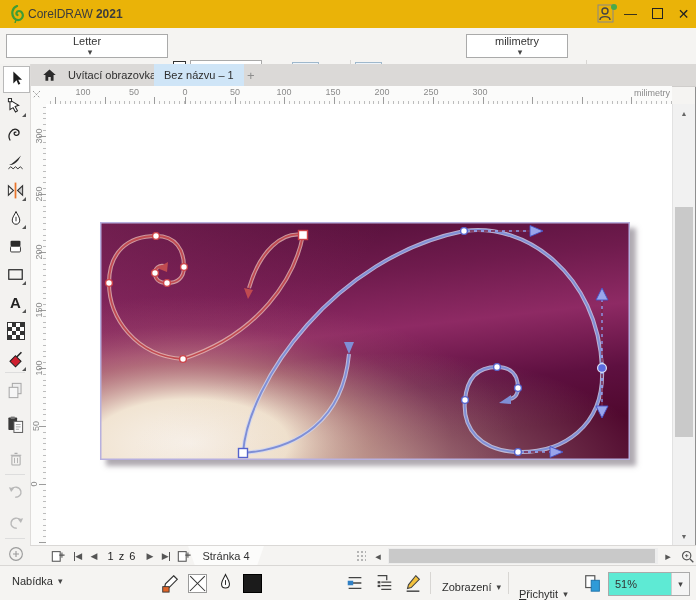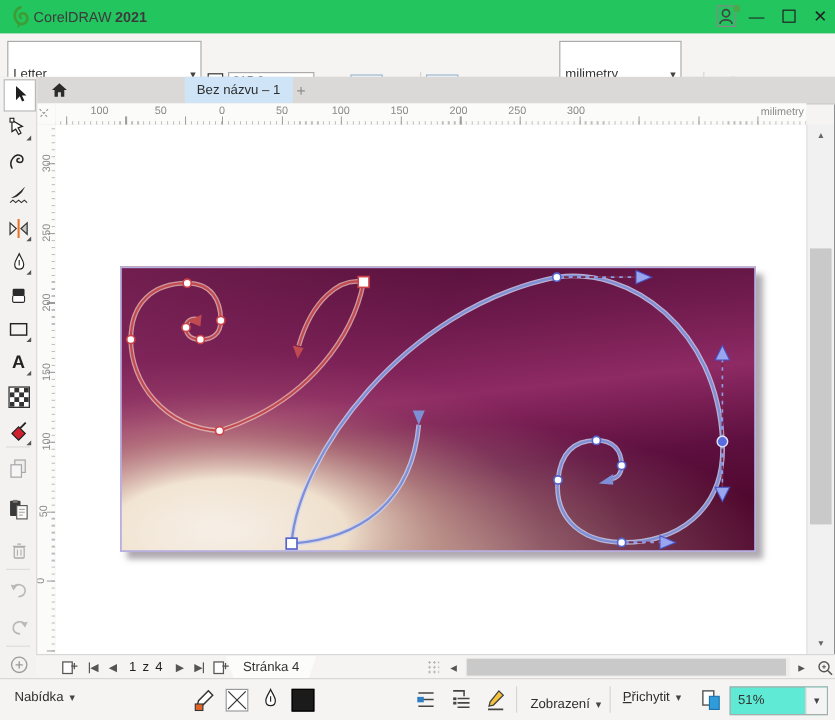--- a/index.html
+++ b/index.html
@@ -2,29 +2,29 @@
 <html><head>
 <meta charset="utf-8">
 <style>
   html,body{margin:0;padding:0;background:#dcdcdc;}
   #app{position:relative;width:696px;height:600px;background:#f5f4f2;
        font-family:"Liberation Sans","DejaVu Sans",sans-serif;font-size:11px;color:#333;
        box-shadow:0 0 0 1px #8f8f8f inset;overflow:hidden;}
   .abs{position:absolute;}
 
   
-  #titlebar{left:0;top:0;width:696px;height:28px;background:#22c55e;border-bottom:1px solid #e3e1df;}
+  #titlebar{left:0;top:0;width:696px;height:28px;background:#eab308;border-bottom:1px solid #e3e1df;}
   #title-text{left:28px;top:0;height:28px;display:flex;align-items:center;font-size:12px;color:#3c3c3c;white-space:nowrap;}
   #title-text b{margin:0 3px;}
   .winbtn{top:0;height:27px;width:25px;display:flex;align-items:center;justify-content:center;font-size:13px;color:#222;cursor:default;}
   .maxbox{width:9px;height:9px;border:1.4px solid #222;display:inline-block;}
 
   
   #propbar{left:0;top:28px;width:696px;height:36px;background:#f5f4f2;border-bottom:1px solid #ddd;}
-  .combo{background:#fff;border:1px solid #aaa;height:22px;display:flex;align-items:center;padding:16px 4px;justify-content:space-between;}
+  .combo{background:#fff;border:1px solid #aaa;height:22px;display:flex;align-items:center;padding:0 4px;justify-content:space-between;flex-direction:column;}
   .combo .arr{color:#444;font-size:9px;margin-left:6px;}
   .numfield{background:#fff;border:1px solid #aaa;height:13px;font-size:10.5px;display:flex;align-items:center;padding:0 3px;}
   .spin{font-size:8px;color:#555;letter-spacing:2px;}
   .pbtn{border:1px solid transparent;display:flex;align-items:center;justify-content:center;}
   .pbtn.active{border:1px solid #9fb8cc;background:#eef4fa;}
   .vsep{width:1px;background:#d8d6d3;top:32px;height:28px;}
   .shape-rect{border:1.4px solid #333;background:#fff;}
   #overflow-btn{color:#777;font-size:12px;}
 
   
@@ -168,20 +168,23 @@
     </div>
     <div id="overflow-btn" class="abs" style="left:676px;top:39px">»</div>
   </div>
 
   <div id="docbar" class="abs">
     <div class="doctab abs" style="left:2px;top:0">
       <svg width="15" height="14" viewBox="0 0 24 22">
         <path d="M12 2 L2 11 H5.5 V20 H10 V14 H14 V20 H18.5 V11 H22 Z" fill="#2b2b2b"></path>
       </svg>
     </div>
+    <div class="doctab abs" style="left:28px;top:0">
+        <span>Uvítací obrazovka</span>
+      </div>
     <div class="doctab abs" id="tab-doc" style="left:124px;top:0">
         <span>Bez názvu – 1</span>
       </div>
     <div class="doctab abs" id="new-tab-btn" style="left:210px;top:0">
         <span>+</span>
       </div>
   </div>
 
   <div id="ruler-corner" class="abs">
     <svg width="16" height="18" viewBox="0 0 16 18">
@@ -447,21 +450,21 @@
       </svg>
     </div>
     <div class="navbtn" style="left:40px;width:16px">
       <span class="vbar"></span>
         <span class="navglyph">◀</span>
     </div>
     <div class="navbtn" style="left:57px;width:14px">
       <span class="navglyph">◀</span>
     </div>
     <div class="navbtn" style="left:72px;width:40px">
-      <span id="page-counter">1 z 4</span>
+      <span id="page-counter">1 z 6</span>
     </div>
     <div class="navbtn" style="left:113px;width:14px">
       <span class="navglyph">▶</span>
     </div>
     <div class="navbtn" style="left:128px;width:16px">
       <span class="navglyph">▶</span>
         <span class="vbar"></span>
     </div>
     <div class="navbtn" style="left:146px;width:16px">
       <svg width="14" height="14" viewBox="0 0 16 16">
@@ -536,21 +539,21 @@
         <path d="M4 20 H18" stroke="#444" stroke-width="1.6"></path>
       </svg>
     </div>
     <div class="vsep abs" style="left:430px;top:6px;height:22px"></div>
 
     <div class="sbtn abs" style="left:442px;top:15px">
       <span>Zobrazení</span>
         <span class="sarr">▾</span>
     </div>
     <div class="vsep abs" style="left:508px;top:6px;height:22px"></div>
-    <div class="sbtn abs" style="left:519px;top:9px">
+    <div class="sbtn abs" style="left:519px;top:22px">
       <span id="snap-label">Přichytit</span>
         <span class="sarr">▾</span>
     </div>
 
     <div class="abs" style="left:583px;top:7px">
       <svg width="20" height="20" viewBox="0 0 22 22">
         <rect x="3" y="3" width="10" height="13" fill="#fff" stroke="#555" stroke-width="1.3"></rect>
         <rect x="9" y="8" width="9" height="12" fill="#2f9bd8" stroke="#1a6fa8" stroke-width="1"></rect>
       </svg>
     </div>

